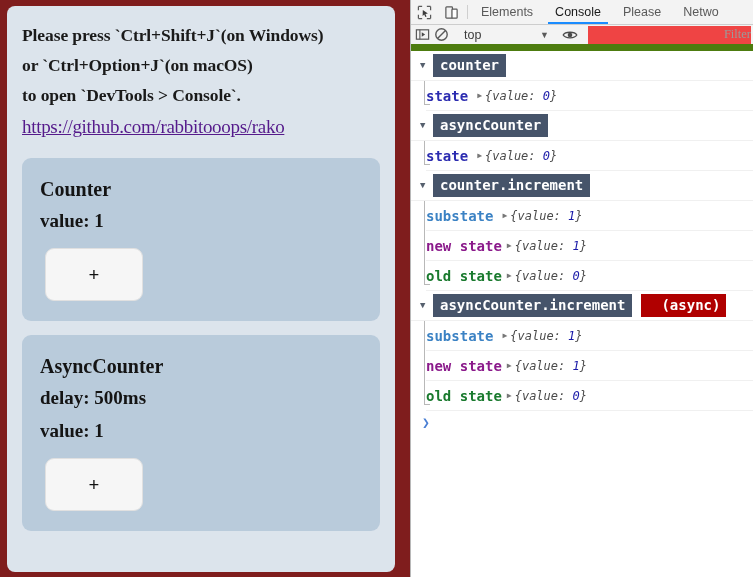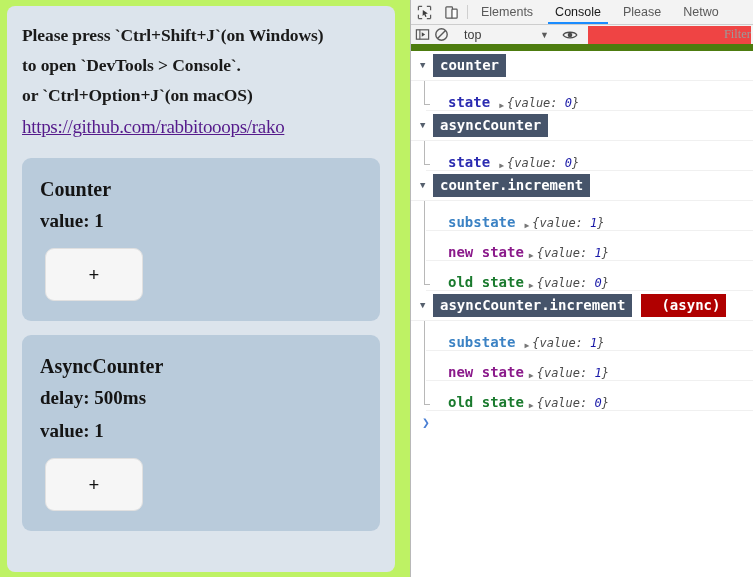--- a/index.html
+++ b/index.html
@@ -8,21 +8,21 @@
     width: 753px; height: 577px;
     overflow: hidden;
     background: #ffffff;
     font-family: "Liberation Sans", sans-serif;
   }
   #root { display: flex; width: 753px; height: 577px; }
 
   
   .page-pane {
     width: 410px; height: 577px;
-    background: #bef264;
+    background: #7f1d1d;
     position: relative;
     flex: 0 0 410px;
   }
   .page-card {
     position: absolute;
     left: 7px; top: 6px;
     width: 388px; height: 566px;
     background: #dce4ec;
     border-radius: 8px;
     padding: 14px 15px 0 15px;
@@ -227,23 +227,22 @@
   }
   .grp-items::after {
     content: "";
     position: absolute;
     left: 13px; bottom: 6px;
     width: 6px; height: 1px;
     background: #b8b8b8;
   }
   .log-row {
     display: flex;
-    align-items: flex-end;
+    align-items: center;
     height: 30px;
-    padding-left: 22px;
     border-bottom: 1px solid #f0f0f0;
   }
   .log-key {
     font-weight: bold;
     font-size: 14px;
     white-space: pre;
   }
   .k-state   { color: #2b2bb0; }
   .k-sub     { color: #3b82c4; }
   .k-new     { color: #8b1a8b; }
@@ -278,22 +277,22 @@
 </head>
 <body>
 
 <div id="root">
 
   <div class="page-pane">
     <div class="page-card">
 
       <div class="instructions">
         <div class="ln">Please press `Ctrl+Shift+J`(on Windows)</div>
+        <div class="ln">or `Ctrl+Option+J`(on macOS)</div>
         <div class="ln">to open `DevTools &gt; Console`.</div>
-        <div class="ln">or `Ctrl+Option+J`(on macOS)</div>
       </div>
 
       <a class="repo-link" href="#">https://github.com/rabbitooops/rako</a>
 
       
       <div class="counter-card first">
         <div class="counter-title">Counter</div>
         <div class="counter-row">value: 1</div>
         <button class="inc-button">+</button>
       </div>

